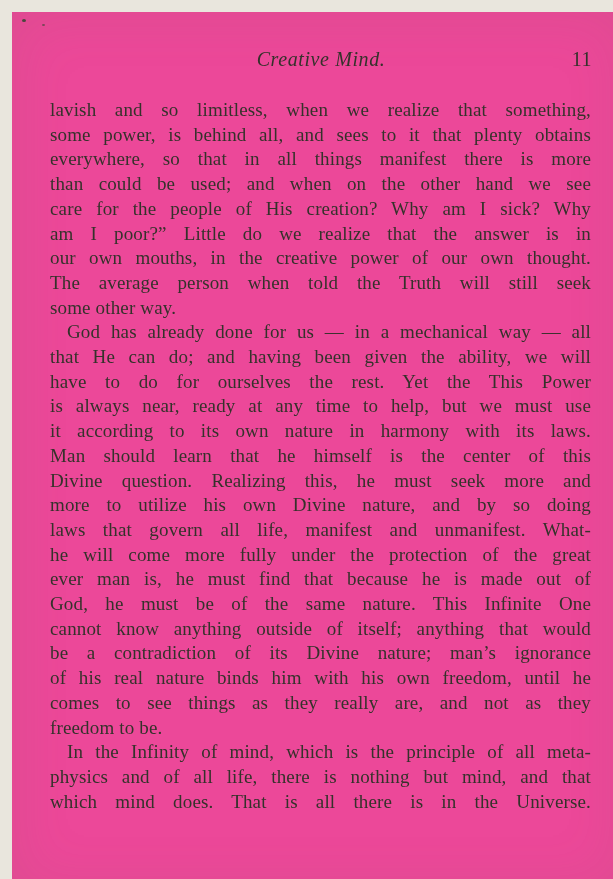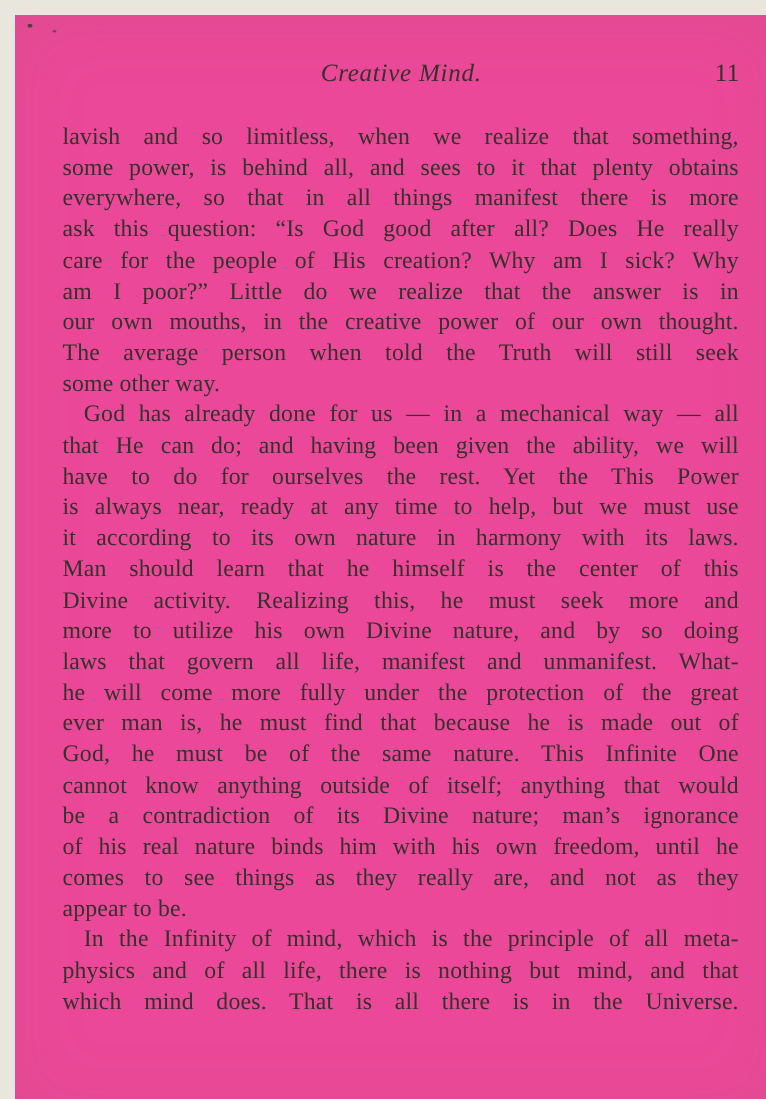--- a/index.html
+++ b/index.html
@@ -80,45 +80,45 @@
   <div class="header">
     <span class="running-title">Creative Mind.</span>
     <span class="page-number">11</span>
   </div>
 
   <div class="body-text">
       <div class="paragraph">
         <div class="line">lavish and so limitless, when we realize that something,</div>
         <div class="line">some power, is behind all, and sees to it that plenty obtains</div>
         <div class="line">everywhere, so that in all things manifest there is more</div>
-        <div class="line">ask this question: “Is God good after all?  Does He really</div>
+        <div class="line">than could be used; and when on the other hand we see</div>
         <div class="line">care for the people of His creation?  Why am I sick?  Why</div>
         <div class="line">am I poor?”  Little do we realize that the answer is in</div>
         <div class="line">our own mouths, in the creative power of our own thought.</div>
         <div class="line">The average person when told the Truth will still seek</div>
         <div class="line para-end">some other way.</div>
       </div>
       <div class="paragraph">
         <div class="line indent">God has already done for us — in a mechanical way — all</div>
         <div class="line">that He can do; and having been given the ability, we will</div>
         <div class="line">have to do for ourselves the rest.  Yet the This Power</div>
         <div class="line">is always near, ready at any time to help, but we must use</div>
         <div class="line">it according to its own nature in harmony with its laws.</div>
         <div class="line">Man should learn that he himself is the center of this</div>
-        <div class="line">Divine activity.  Realizing this, he must seek more and</div>
+        <div class="line">Divine question.  Realizing this, he must seek more and</div>
         <div class="line">more to utilize his own Divine nature, and by so doing</div>
         <div class="line">laws that govern all life, manifest and unmanifest.  What-</div>
         <div class="line">he will come more fully under the protection of the great</div>
         <div class="line">ever man is, he must find that because he is made out of</div>
         <div class="line">God, he must be of the same nature.  This Infinite One</div>
         <div class="line">cannot know anything outside of itself; anything that would</div>
         <div class="line">be a contradiction of its Divine nature; man’s ignorance</div>
         <div class="line">of his real nature binds him with his own freedom, until he</div>
         <div class="line">comes to see things as they really are, and not as they</div>
-        <div class="line para-end">appear to be.</div>
+        <div class="line para-end">freedom to be.</div>
       </div>
       <div class="paragraph">
         <div class="line indent">In the Infinity of mind, which is the principle of all meta-</div>
         <div class="line">physics and of all life, there is nothing but mind, and that</div>
         <div class="line">which mind does.  That is all there is in the Universe.</div>
       </div>
     </div>
 </div>
 
 </body></html>

